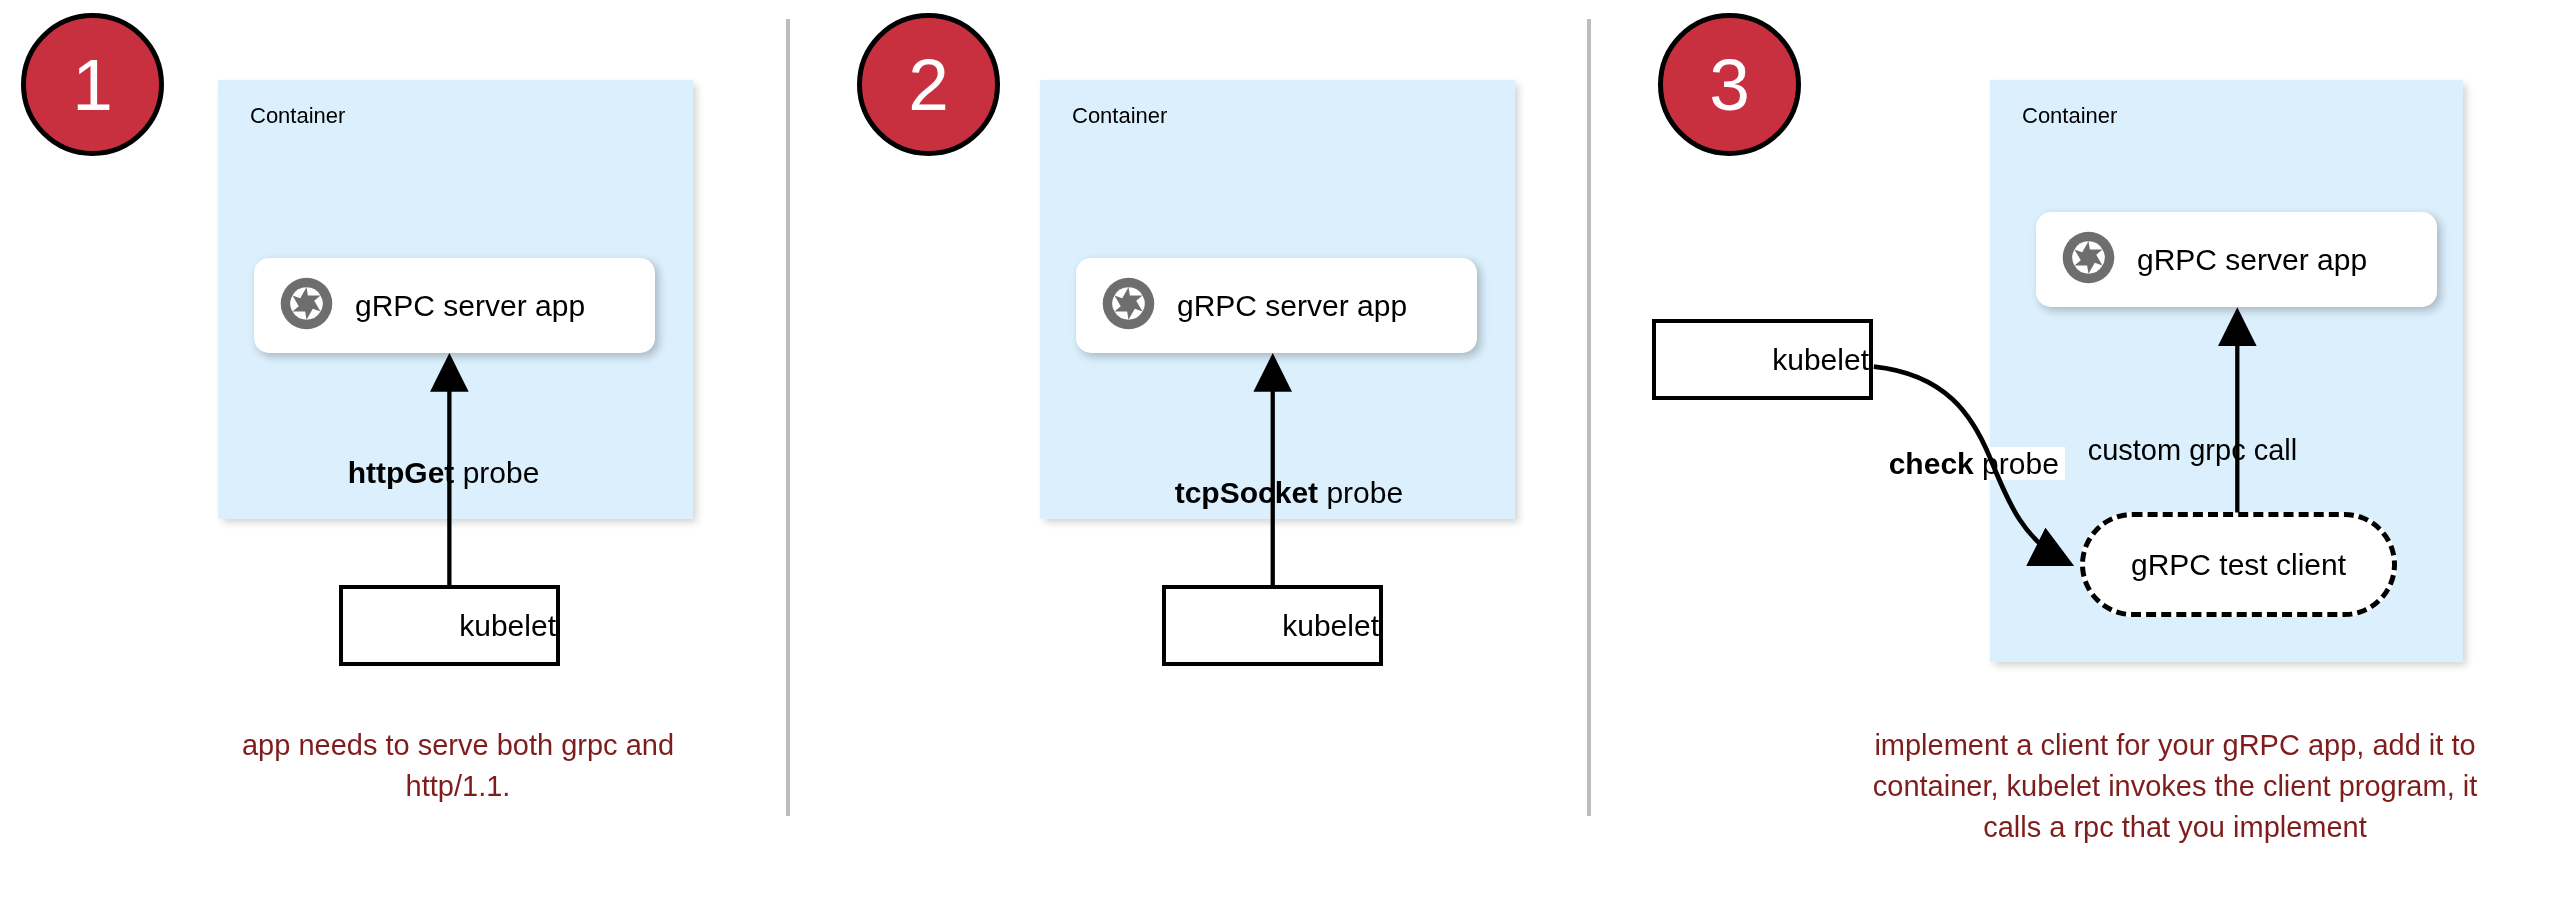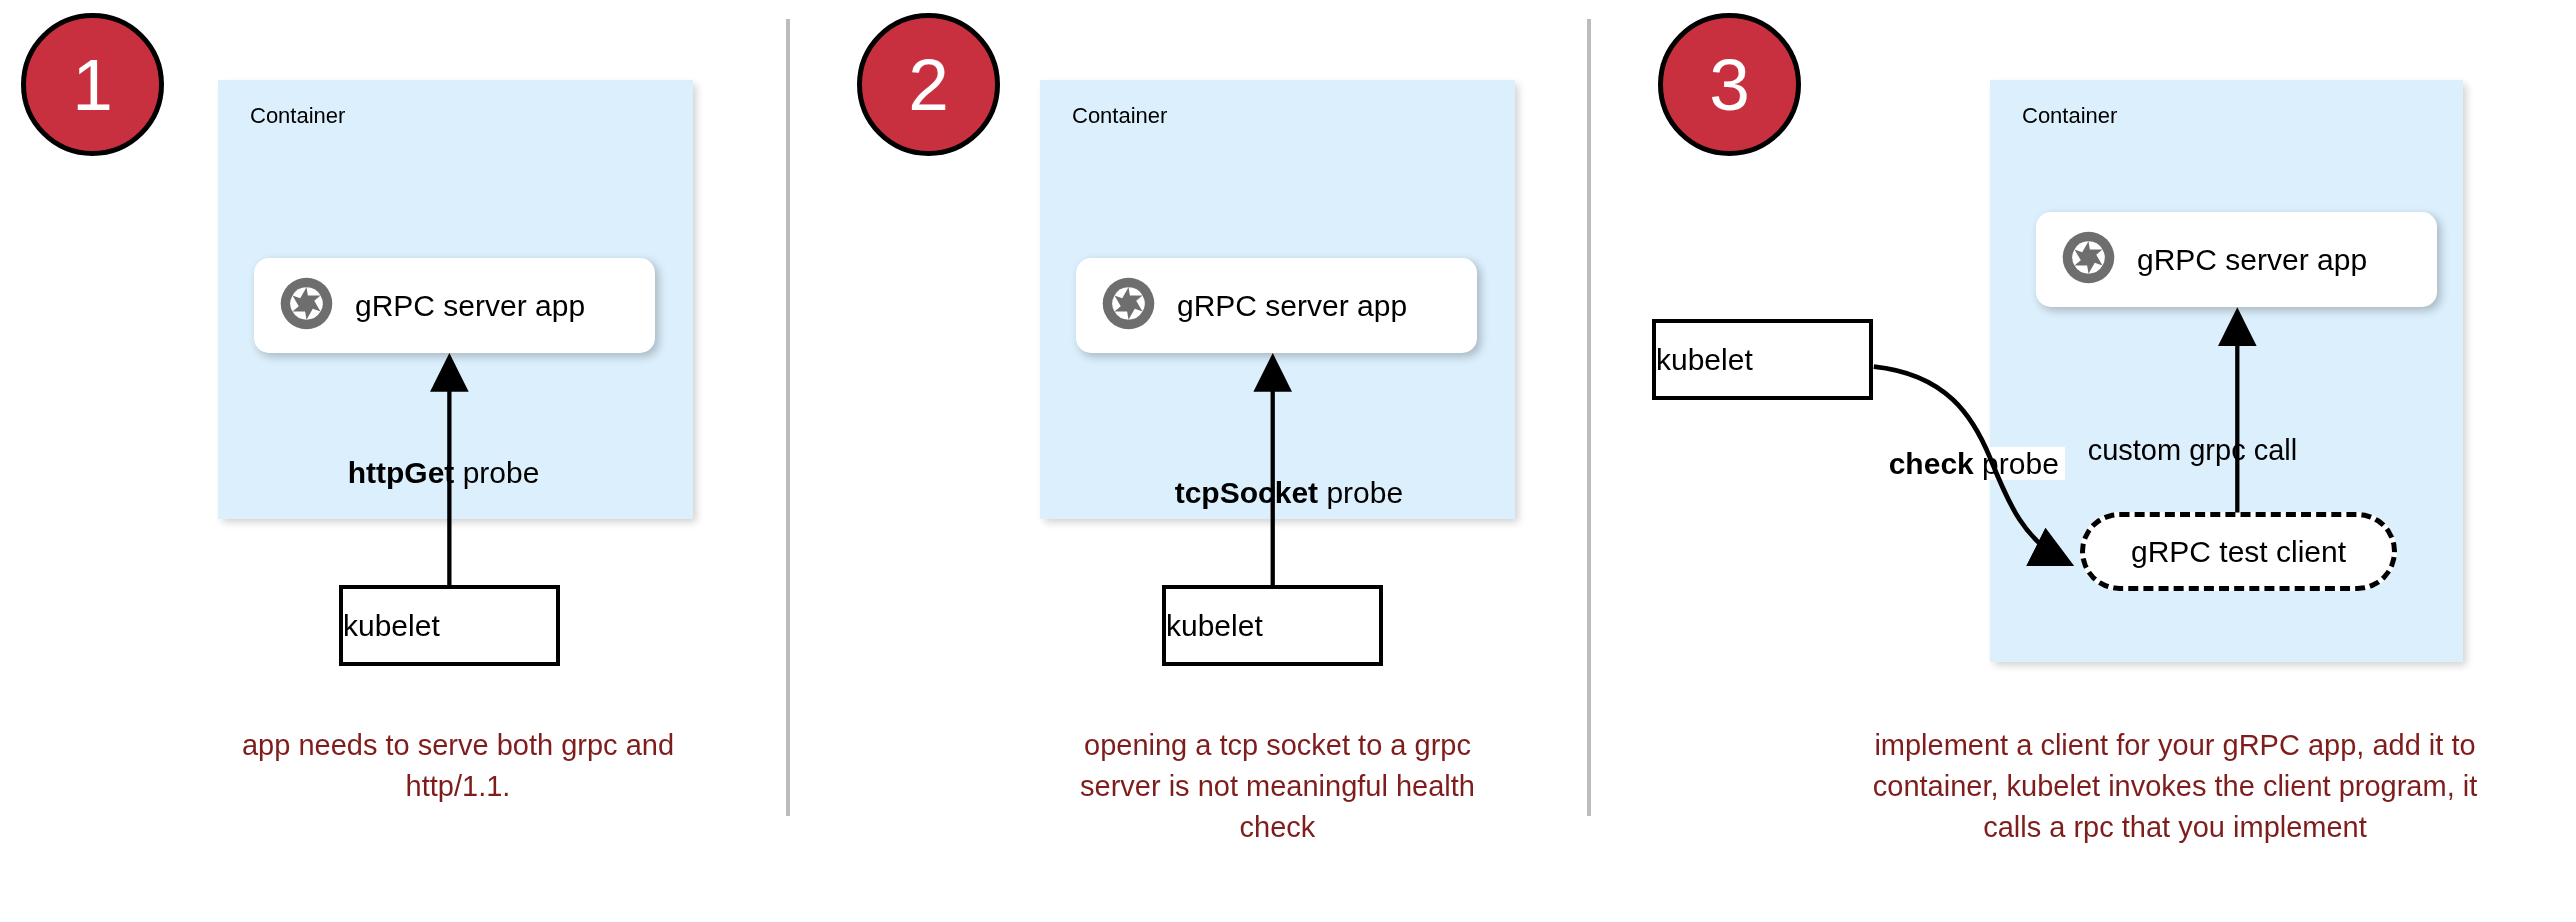--- a/index.html
+++ b/index.html
@@ -89,21 +89,21 @@
   }
 
   
   .kubelet-box {
     position: absolute;
     background: #ffffff;
     border: 4.8px solid #000000;
     box-sizing: border-box;
     display: flex;
     align-items: center;
-    justify-content: flex-start;
+    justify-content: flex-end;
   }
   .kubelet-label {
     font-size: 30px;
     color: #000000;
     white-space: nowrap;
   }
 
   
   .pill-box {
     position: absolute;
@@ -226,21 +226,20 @@
     </span>
     <span class="app-card-label">gRPC server app</span>
   </div>
 
   <div class="probe-label label-on-blue" style="left:1169px; top:456px;margin-top:20px;"><span class="strong">tcpSocket</span><span> probe</span></div>
 
   <div class="kubelet-box" style="left:1162px; top:585px; width:221px; height:81px;">
     <span class="kubelet-label">kubelet</span>
   </div>
 
-  <div class="caption" style="left:1044px; top:725px; width:467px;">opening a tcp socket to a grpc server is not meaningful health check</div>
 
   <div class="badge" style="left:1658px; top:13.4px;">
     <span class="badge-num">3</span>
   </div>
 
   <div class="container-box" style="left:1990px; top:80px; width:473px; height:582px;">
     <span class="container-label">Container</span>
   </div>
 
   <div class="app-card" style="left:2036px; top:212px; width:401px; height:95px;">
@@ -261,21 +260,21 @@
   </div>
 
   <div class="kubelet-box" style="left:1652px; top:319px; width:221px; height:81px;">
     <span class="kubelet-label">kubelet</span>
   </div>
 
   <div class="probe-label label-on-white" style="left:1883px; top:447px;"><span class="strong">check</span><span> probe</span></div>
 
   <div class="edge-label label-on-blue" style="left:2082px; top:435px;">custom grpc call</div>
 
-  <div class="pill-box" style="left:2080px; top:512px; width:317px; height:79px;">
+  <div class="pill-box" style="left:2080px; top:512px; width:317px; height:105px;">
     <span class="pill-label">gRPC test client</span>
   </div>
 
   <div class="caption" style="left:1841px; top:725px; width:668px;">implement a client for your gRPC app, add it to container, kubelet invokes the client program, it calls a rpc that you implement</div>
 
   <svg class="arrows" viewBox="0 0 2700 967" xmlns="http://www.w3.org/2000/svg">
     <defs>
       <marker id="ah" markerWidth="9" markerHeight="9" refX="7.2" refY="4.5" orient="auto" markerUnits="strokeWidth">
         <path d="M0,0 L9,4.5 L0,9 z" fill="#000000"></path>
       </marker>

